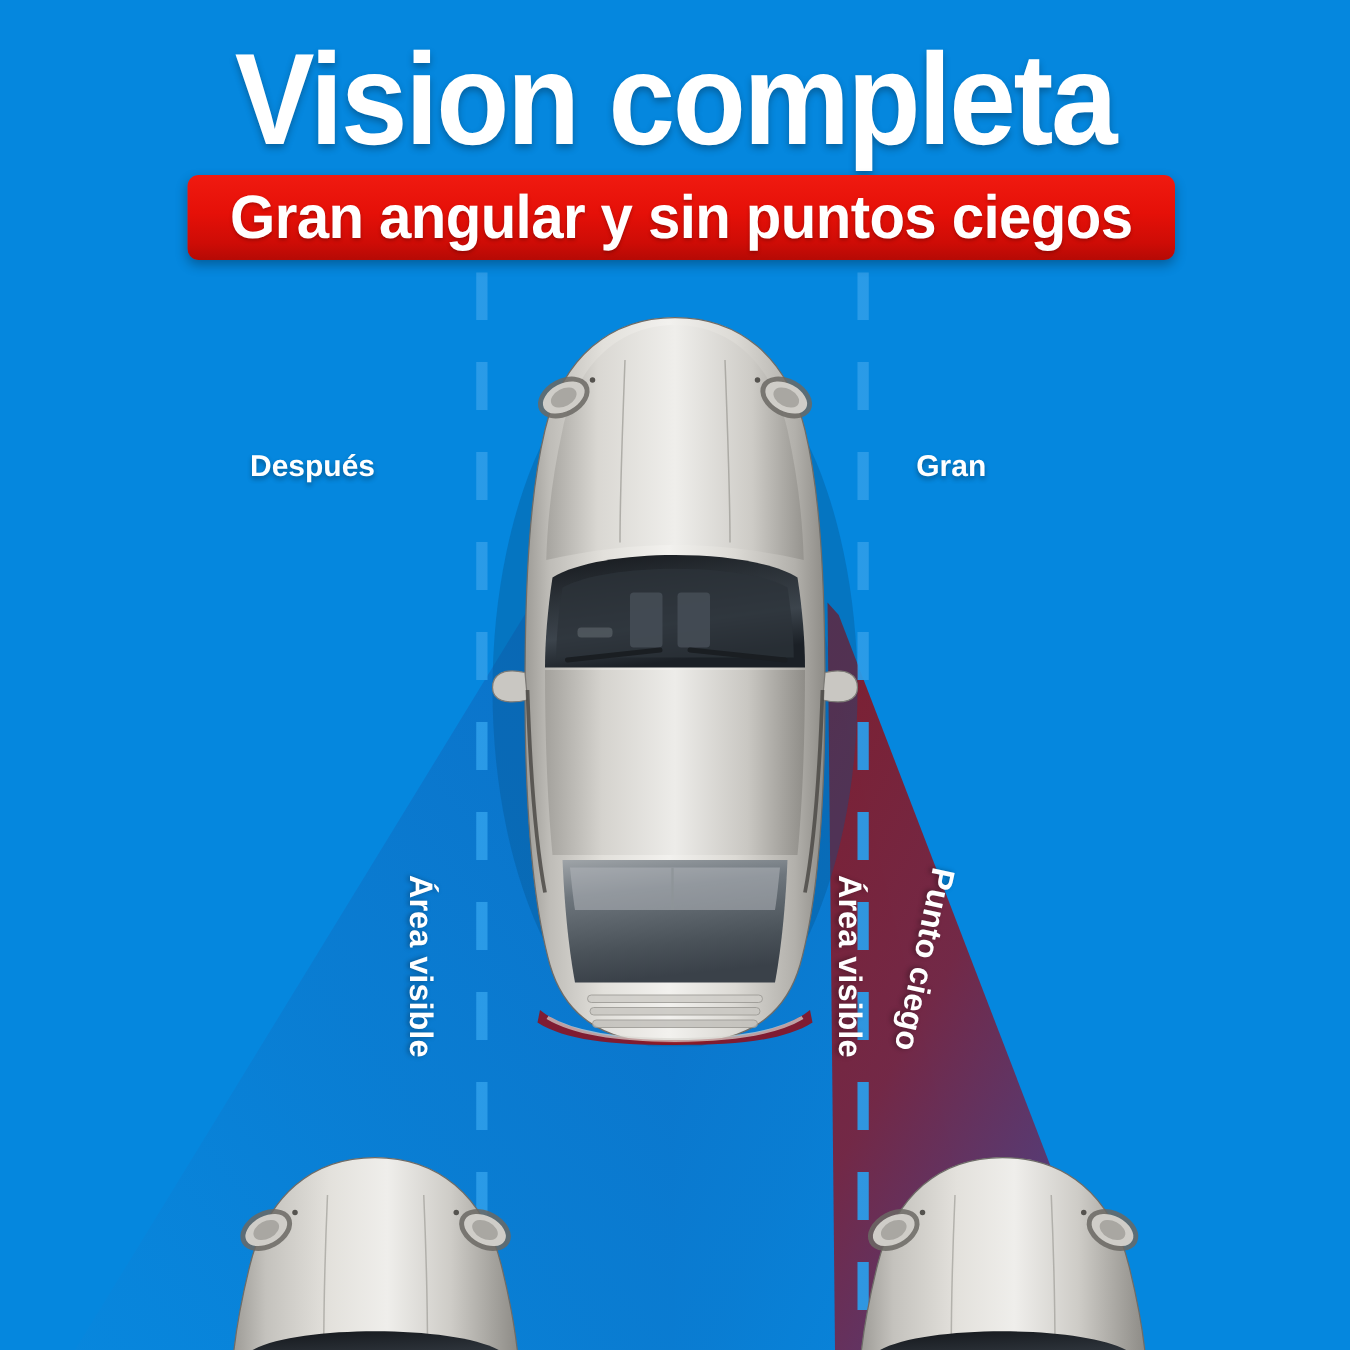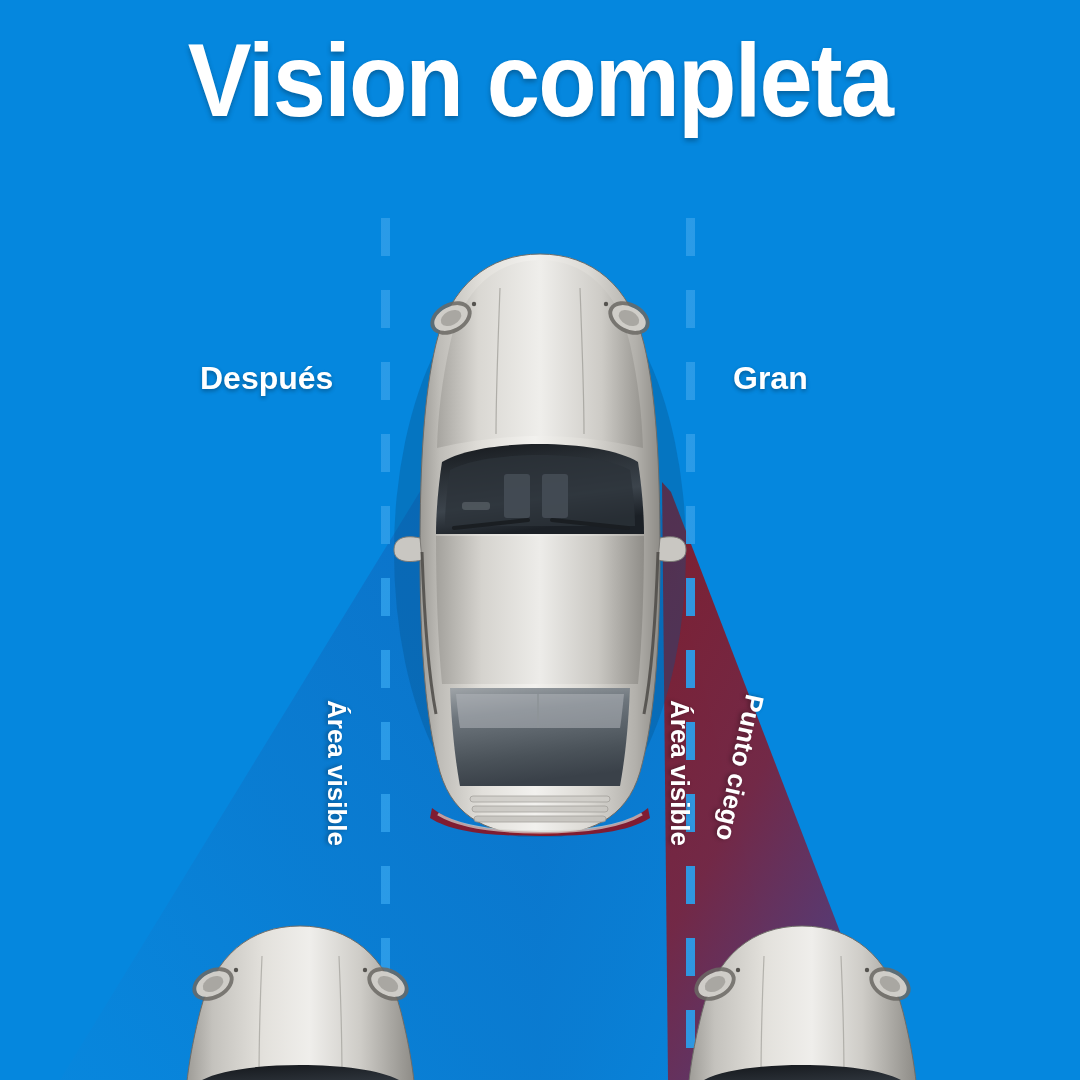--- a/index.html
+++ b/index.html
@@ -45,21 +45,21 @@
   #lane-right{left:686px;}
 
   
   .cone{position:absolute;pointer-events:none;}
   #cone-left{left:0;top:460px;width:540px;height:620px;}
   #cone-right-visible{left:540px;top:460px;width:540px;height:620px;}
   #cone-blind{left:540px;top:440px;width:540px;height:640px;}
 
   
   .side-label{
-    position:absolute;font-size:32px;font-weight:bold;color:#ffffff;
+    position:absolute;font-size:24px;font-weight:bold;color:#ffffff;
     text-shadow:0 2px 4px rgba(0,0,0,.33);white-space:nowrap;
   }
   #label-despues{left:200px;top:360px;}
   #label-antes{left:733px;top:360px;}
 
   .vlabel{
     position:absolute;font-size:26px;font-weight:bold;color:#ffffff;
     white-space:nowrap;text-shadow:0 2px 4px rgba(0,0,0,.35);
     transform-origin:0 0;
   }
@@ -278,14 +278,17 @@
   </svg>
 
   <div class="side-label" id="label-despues">Después</div>
   <div class="side-label" id="label-antes">Gran</div>
 
   <div class="vlabel" id="vlabel-left">Área visible</div>
   <div class="vlabel" id="vlabel-right">Área visible</div>
   <div class="vlabel" id="vlabel-blind">Punto ciego</div>
 
   <div id="title">Vision completa</div>
+  <div id="banner">
+    <div id="banner-text">Gran angular y sin puntos ciegos</div>
+  </div>
 
 </div>
 
 </body></html>

